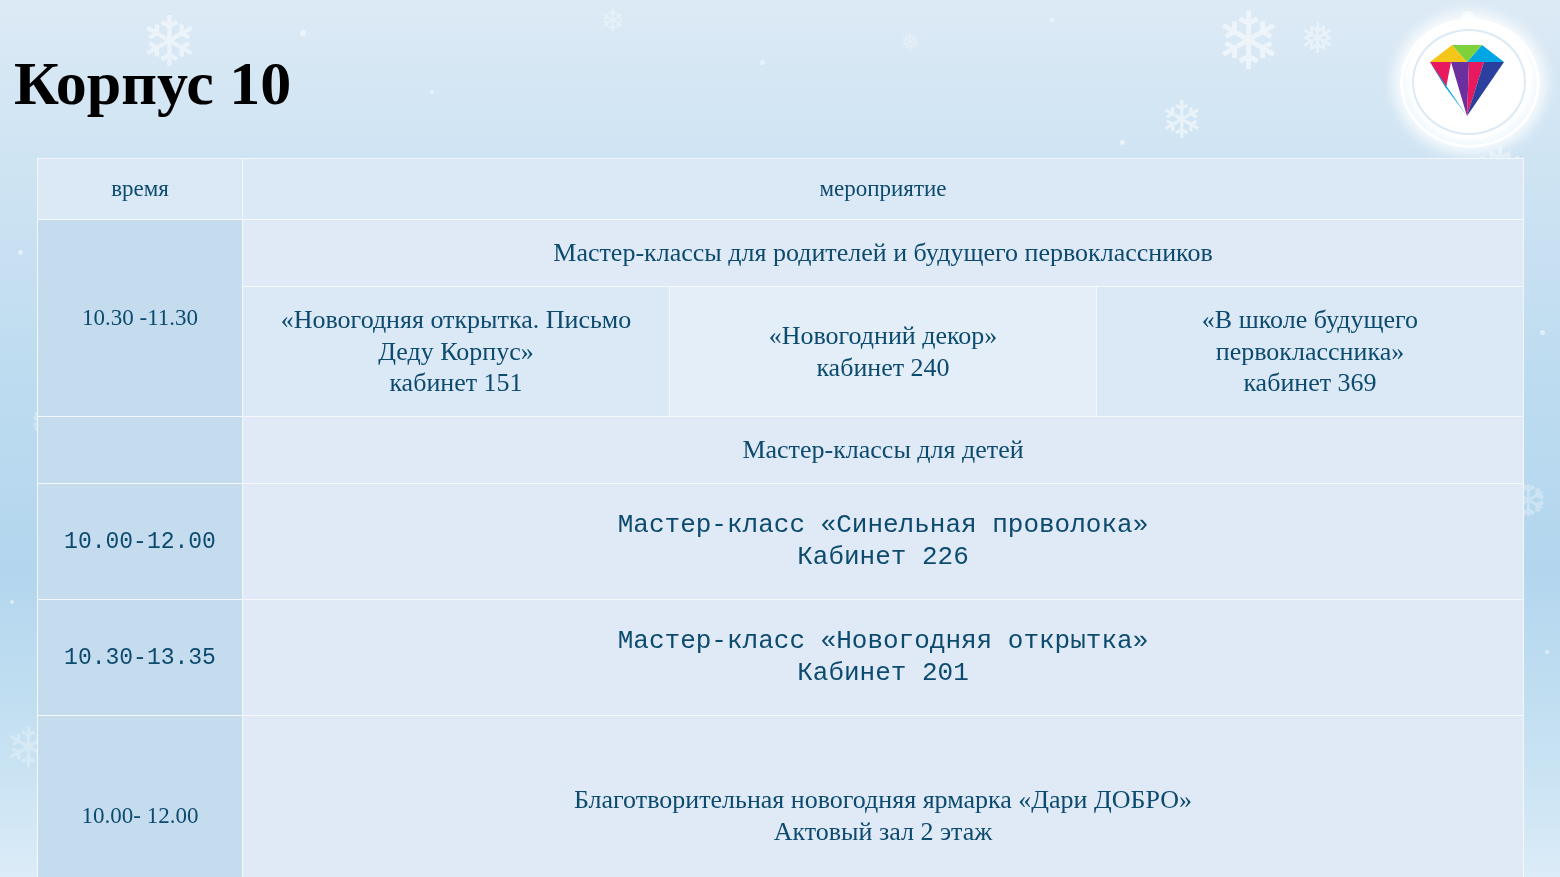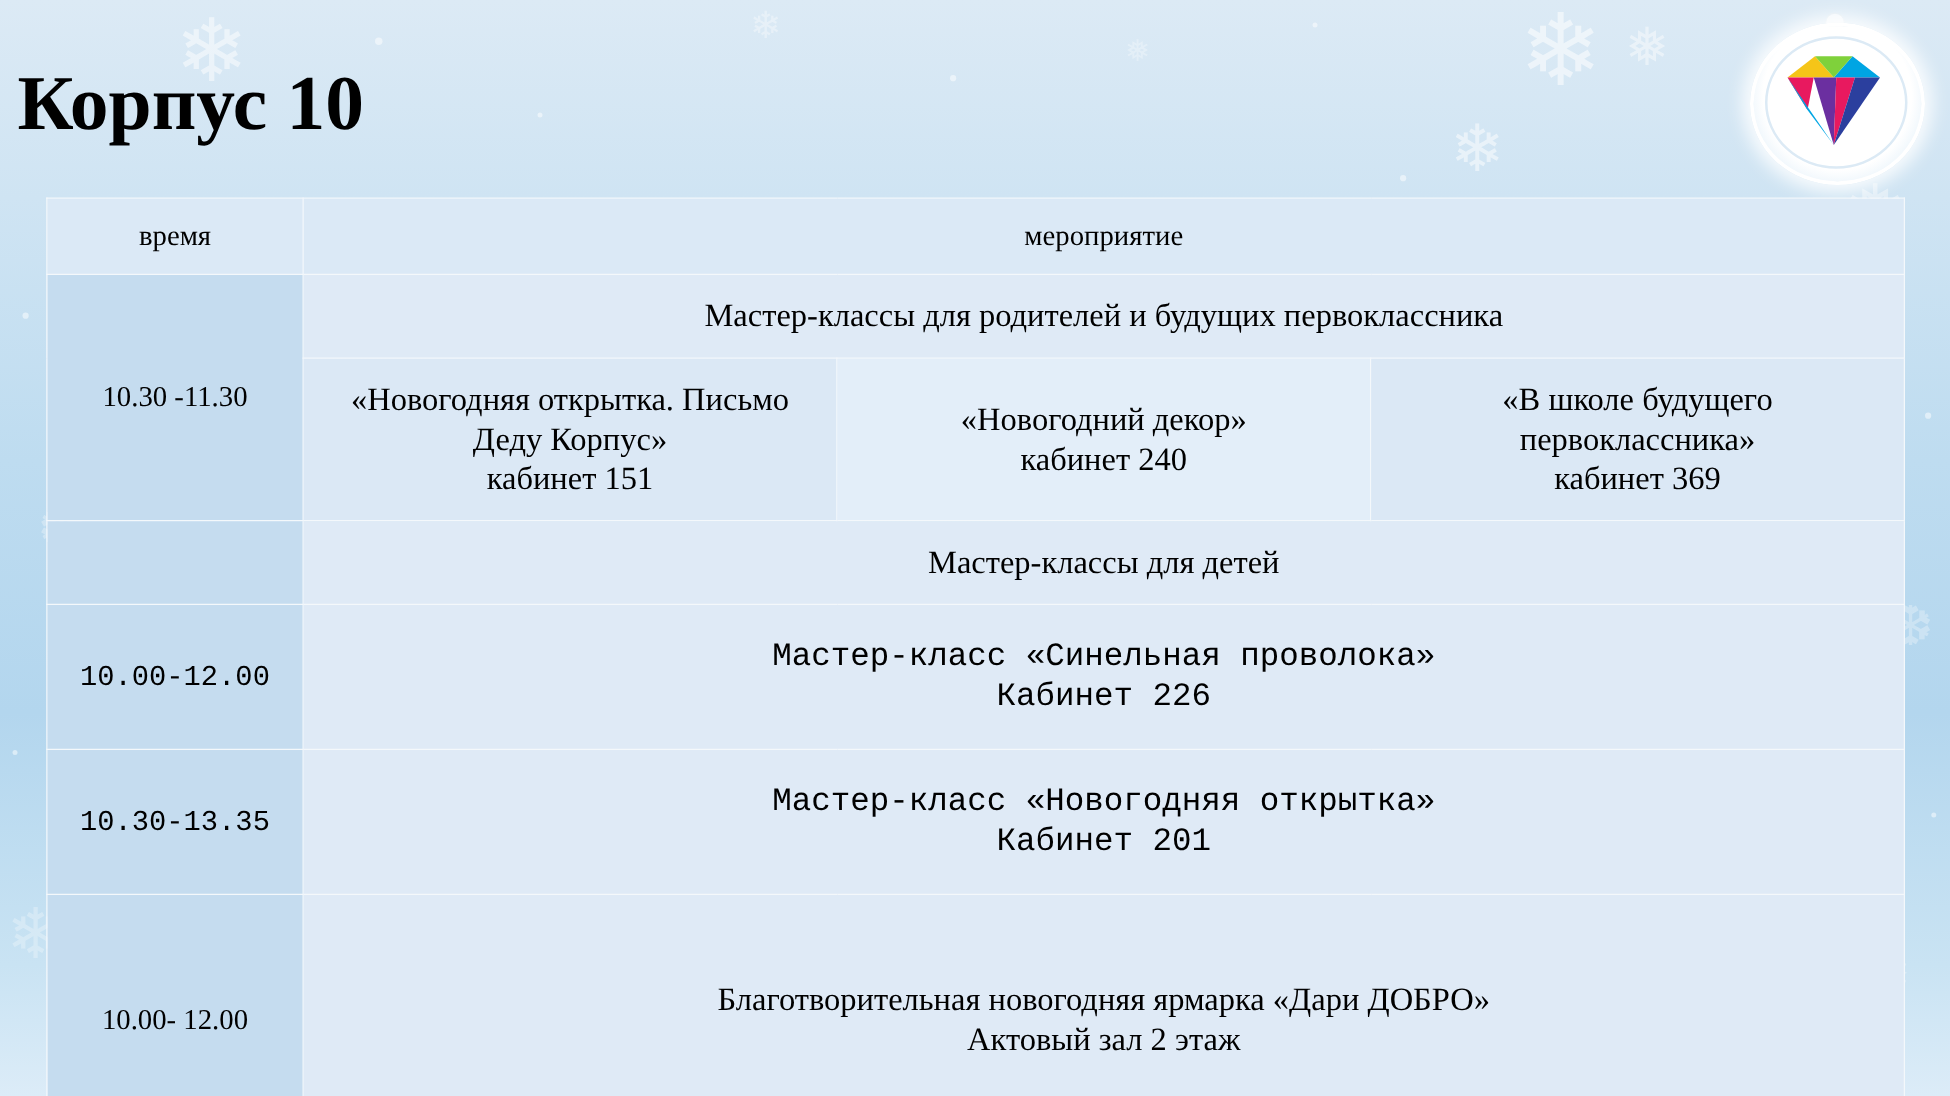--- a/index.html
+++ b/index.html
@@ -104,21 +104,21 @@
     position: absolute;
     left: 37px;
     top: 158px;
     width: 1487px;
     border-collapse: collapse;
     table-layout: fixed;
   }
   #schedule td, #schedule th {
     border: 1px solid #f4f8fb;
     font-weight: normal;
-    color: #000000;
+    color: #0c4a6e;
     text-align: center;
     vertical-align: middle;
     padding: 6px 10px;
   }
   .col-time { width: 205px; }
   th.hdr {
     background: #dbe9f6;
     font-weight: bold;
     font-size: 23px;
     height: 48px;
@@ -202,21 +202,21 @@
       <col>
     </colgroup>
     <tbody>
         <tr>
       <th class="hdr">время</th>
       <th class="hdr" colspan="3">мероприятие</th>
     </tr>
 
     <tr>
       <td class="time" rowspan="2">10.30 -11.30</td>
-      <td class="section" colspan="3">Мастер-классы для родителей и будущих первоклассника</td>
+      <td class="section" colspan="3">Мастер-классы для родителей и будущего первоклассников</td>
     </tr>
 
     <tr class="r-mk">
       <td class="cell mc-a">
         <div>«Новогодняя открытка. Письмо Деду Корпус»</div>
         <div>кабинет 151</div>
       </td>
       <td class="cell mc-b">
         <div>«Новогодний декор»</div>
         <div>кабинет 240</div>

